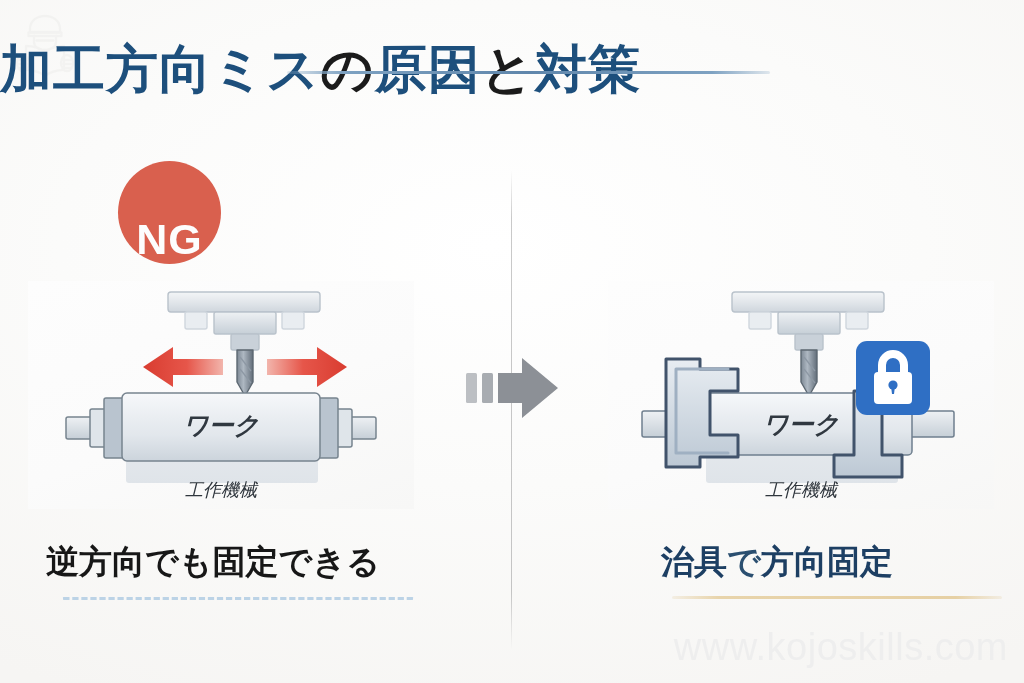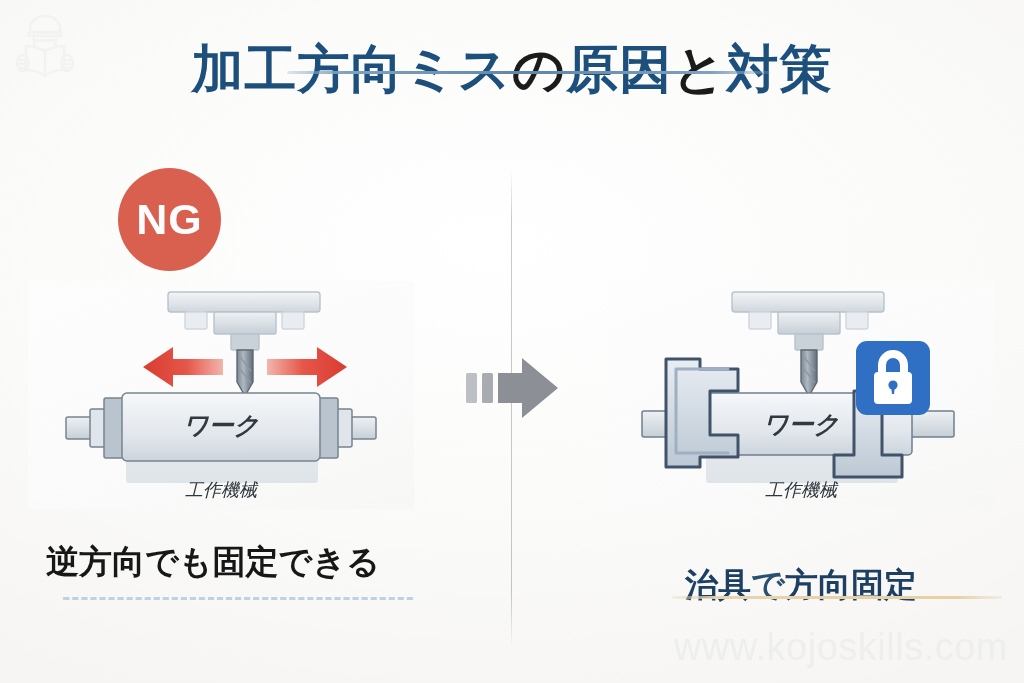--- a/index.html
+++ b/index.html
@@ -27,21 +27,20 @@
     height: 74px;
     opacity: .55;
   }
 
   
   .title-wrap {
     position: absolute;
     top: 42px;
     left: 0;
     width: 1024px;
-    text-align: center;
   }
   .title {
     font-size: 52px;
     font-weight: bold;
     letter-spacing: 1px;
     line-height: 1.05;
     white-space: nowrap;
   }
   .t-blue { color: #1d4f7c; }
   .t-dark { color: #1b1b1b; }
@@ -67,21 +66,21 @@
     height: 103px;
     border-radius: 50%;
     display: flex;
     align-items: center;
     justify-content: center;
     color: #fdfdfd;
     font-size: 43px;
     font-weight: bold;
     letter-spacing: 1px;
   }
-  .badge-ng { left: 118px; top: 168px; background: #d9604e; }
+  .badge-ng { left: 118px; top: 161px; background: #d9604e; align-items: flex-end; }
   .badge-ok { left: 692px; top: 161px; background: #3888c2; }
 
   
   .panel {
     position: absolute;
     top: 281px;
     width: 386px;
     height: 228px;
     background: linear-gradient(160deg, #fdfdfd 0%, #fbfbfb 55%, #f7f7f6 100%);
     font-style: italic;
@@ -94,21 +93,21 @@
   
   .caption {
     position: absolute;
     width: 386px;
     text-align: center;
     font-size: 33px;
     font-weight: bold;
     white-space: nowrap;
   }
   .caption-ng { left: 20px; top: 540px; color: #171717; }
-  .caption-ok { left: 608px; top: 540px; color: #1d3f63; margin-top: 23px; }
+  .caption-ok { left: 584px; top: 540px; color: #1d3f63; }
   .cap-light { color: #2b4f70; font-weight: bold; }
 
   .cap-rule {
     position: absolute;
     height: 3px;
     border-radius: 2px;
   }
   .rule-ng {
     left: 62px;
     top: 597px;

